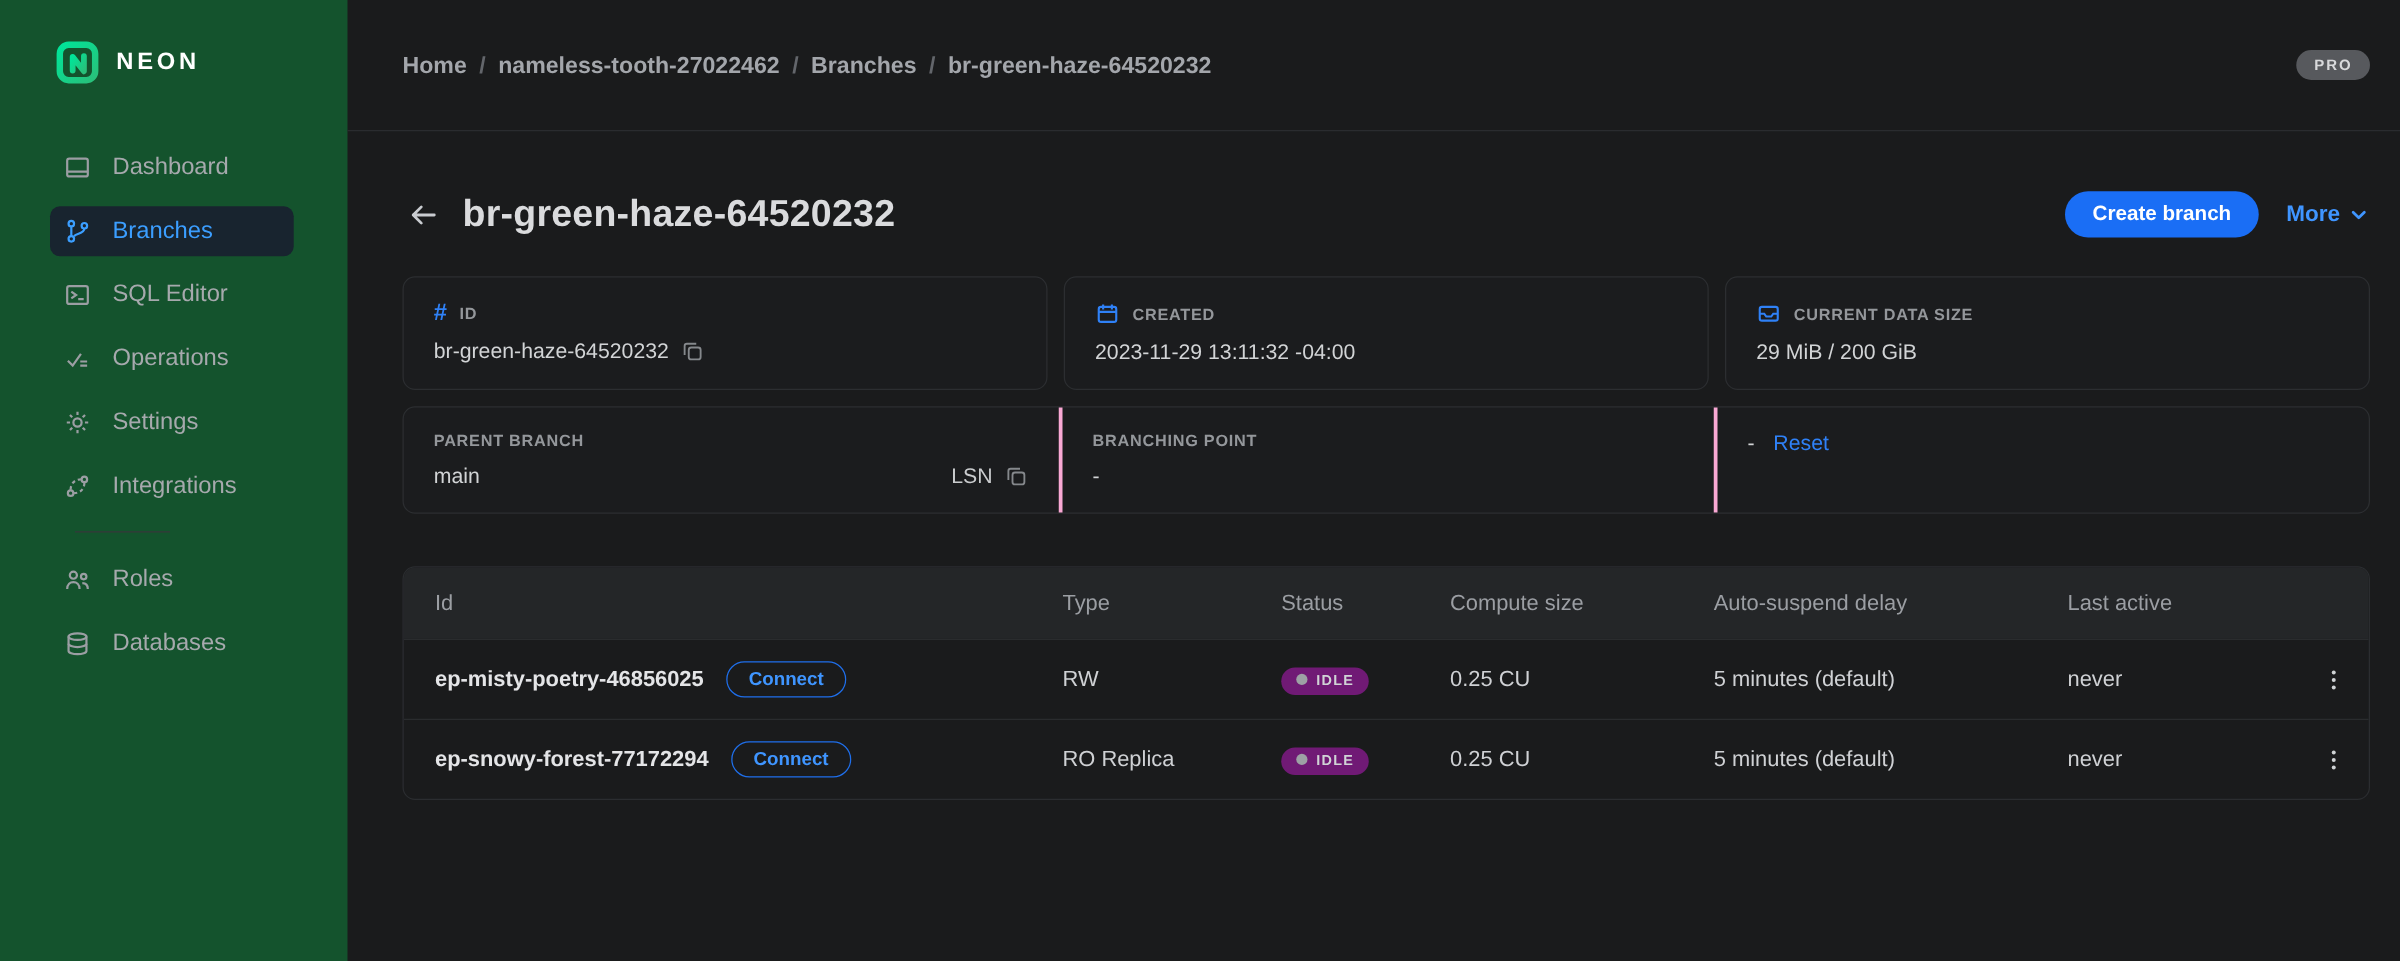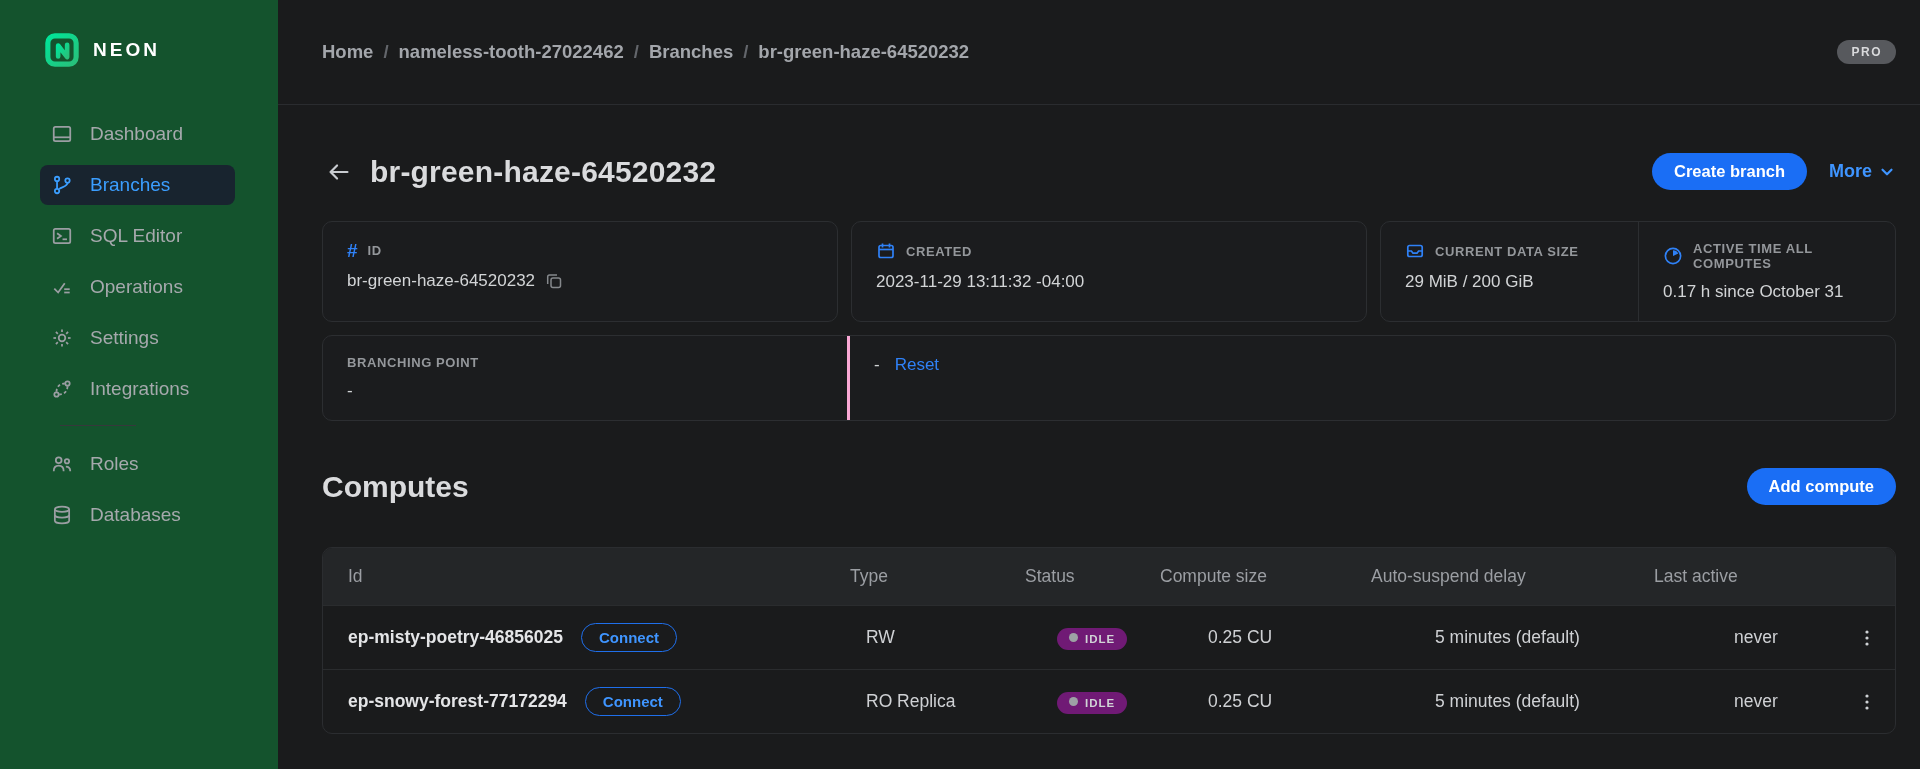--- a/index.html
+++ b/index.html
@@ -86,21 +86,21 @@
   .computes-head { display: flex; align-items: center; margin-top: 47px; }
   .section-title { font-size: 30px; font-weight: 700; color: #dadbdd; }
 
   .table-wrap { margin-top: 42px; border: 1px solid #2b2d30; border-radius: 10px; overflow: hidden; }
   .trow {
     display: grid;
     grid-template-columns: 527px 175px 135px 211px 283px 1fr 56px;
     align-items: center;
   }
   .thead { background: #242628; height: 57px; color: #9b9ea3; font-size: 17.5px; }
-  .tbody-row { height: 64px; border-top: 1px solid #2a2c2e; font-size: 17.5px; color: #cfd1d4; gap: 16px; }
+  .tbody-row { height: 64px; border-top: 1px solid #2a2c2e; font-size: 17.5px; color: #cfd1d4; }
   .td:first-child { padding-left: 25px; }
   .id-cell { display: flex; align-items: center; }
   .ep-name { font-weight: 700; color: #e4e5e7; font-size: 17.5px; }
   .connect-btn {
     margin-left: 18px; background: transparent; cursor: pointer;
     border: 1.5px solid #1f6feb; color: #3f95ff;
     font-family: inherit; font-size: 15px; font-weight: 700;
     padding: 5px 17px; border-radius: 999px;
   }
   .status-badge {
@@ -315,59 +315,57 @@
                 <rect x="2.8" y="4.5" width="14.4" height="11" rx="1.8"></rect>
                 <path d="M2.8 10 h3.6 l1.6 2.2 h4 l1.6-2.2 h3.6"></path>
               </svg>
             </span>
             <span class="card-label">CURRENT DATA SIZE</span>
           </div>
           <div class="card-value">
             <span>29 MiB / 200 GiB</span>
           </div>
         </div>
-        <div class="sect">
-          <div class="card-label-row">
-            <span style="display:flex;">
-              <svg width="20" height="20" viewBox="0 0 20 20" fill="none">
-                <circle cx="10" cy="10" r="7.6" stroke="#2f81f7" stroke-width="1.7"></circle>
-                <path d="M10 10 L10 4.2 A5.8 5.8 0 0 1 15.3 7.6 Z" fill="#2f81f7"></path>
+      </div>
+    </div>
+
+    <div class="card cards-row2">
+      <div class="sect">
+        <div class="card-label-row">
+          <span class="card-label">PARENT BRANCH</span>
+        </div>
+        <div class="value-row">
+          <span class="card-value">main</span>
+          <span class="lsn-group">
+            <span>LSN</span>
+            <span style="display:flex;cursor:pointer;">
+              <svg width="20" height="20" viewBox="0 0 20 20" fill="none" stroke="#85888c" stroke-width="1.5">
+                <rect x="7" y="7" width="9.5" height="9.5" rx="2"></rect>
+                <path d="M13 4 H5.5 A1.8 1.8 0 0 0 3.7 5.8 V13"></path>
               </svg>
             </span>
-            <span class="card-label">ACTIVE TIME ALL COMPUTES</span>
-          </div>
-          <div class="card-value">
-            <span>0.17 h since October 31</span>
-          </div>
-        </div>
-      </div>
-    </div>
-
-    <div class="card cards-row2">
+          </span>
+        </div>
+      </div>
       <div class="sect">
         <div class="card-label-row">
           <span class="card-label">BRANCHING POINT</span>
         </div>
         <div class="card-value">
           <span>-</span>
         </div>
       </div>
       <div class="sect">
         <div class="card-value">
           <span class="muted-dash">-</span>
           <span class="reset-link">Reset</span>
         </div>
       </div>
     </div>
 
-    <div class="computes-head">
-      <h2 class="section-title">Computes</h2>
-      <div class="title-spacer"></div>
-      <button class="btn-primary">Add compute</button>
-    </div>
 
     <div class="table-wrap">
       <div class="trow thead">
         <div class="td">Id</div>
         <div class="td">Type</div>
         <div class="td">Status</div>
         <div class="td">Compute size</div>
         <div class="td">Auto-suspend delay</div>
         <div class="td">Last active</div>
         <div class="td"></div>

